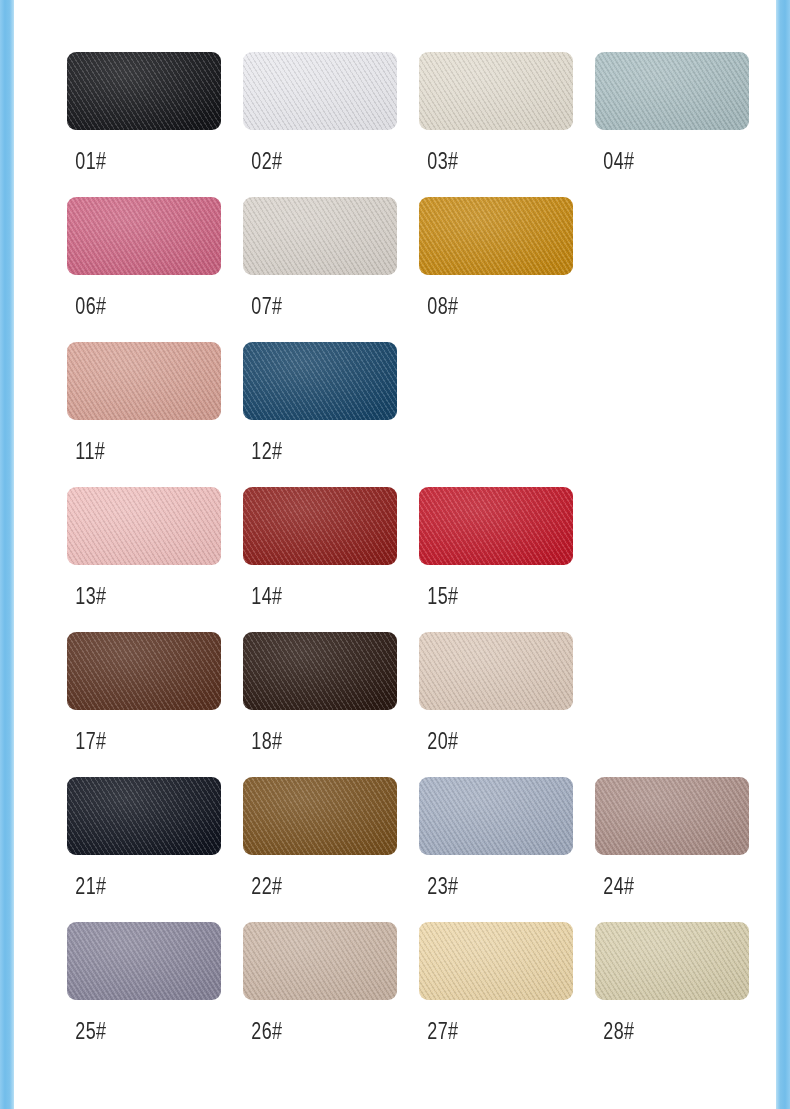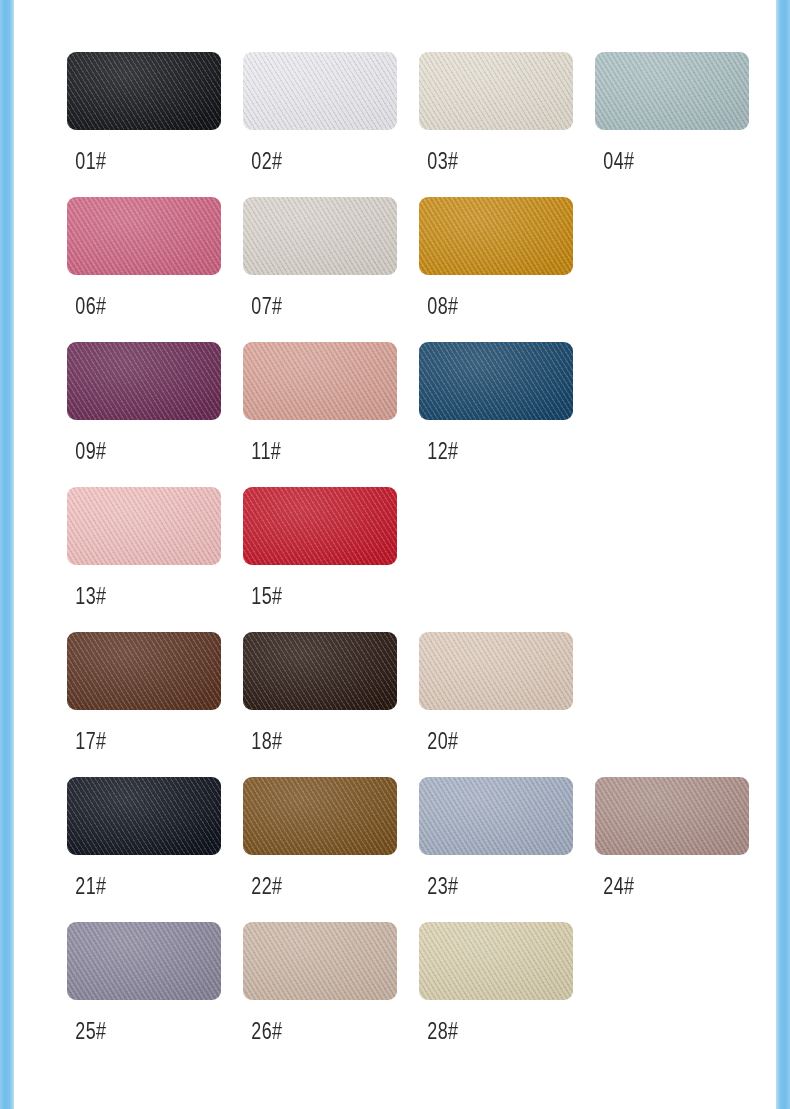--- a/index.html
+++ b/index.html
@@ -176,46 +176,46 @@
           <div class="swatch-cell">
             <div class="chip-wrap">
               <div class="chip" style="background-color: rgb(199, 138, 18);"></div>
             </div>
             <div class="chip-label">08#</div>
           </div>
         </div>
         <div class="swatch-row">
           <div class="swatch-cell">
             <div class="chip-wrap">
-              <div class="chip" style="background-color: rgb(107, 45, 86);"></div>
-            </div>
-            <div class="chip-label">09#</div>
-          </div>
-          <div class="swatch-cell">
-            <div class="chip-wrap">
               <div class="chip" style="background-color: rgb(216, 162, 150);"></div>
             </div>
             <div class="chip-label">11#</div>
           </div>
           <div class="swatch-cell">
             <div class="chip-wrap">
               <div class="chip" style="background-color: rgb(23, 70, 106);"></div>
             </div>
             <div class="chip-label">12#</div>
           </div>
         </div>
         <div class="swatch-row">
           <div class="swatch-cell">
             <div class="chip-wrap">
               <div class="chip" style="background-color: rgb(240, 191, 190);"></div>
             </div>
             <div class="chip-label">13#</div>
           </div>
           <div class="swatch-cell">
             <div class="chip-wrap">
+              <div class="chip" style="background-color: rgb(143, 31, 28);"></div>
+            </div>
+            <div class="chip-label">14#</div>
+          </div>
+          <div class="swatch-cell">
+            <div class="chip-wrap">
               <div class="chip" style="background-color: rgb(196, 24, 42);"></div>
             </div>
             <div class="chip-label">15#</div>
           </div>
         </div>
         <div class="swatch-row">
           <div class="swatch-cell">
             <div class="chip-wrap">
               <div class="chip" style="background-color: rgb(92, 51, 34);"></div>
             </div>
@@ -265,20 +265,26 @@
             <div class="chip-wrap">
               <div class="chip" style="background-color: rgb(138, 135, 157);"></div>
             </div>
             <div class="chip-label">25#</div>
           </div>
           <div class="swatch-cell">
             <div class="chip-wrap">
               <div class="chip" style="background-color: rgb(203, 182, 166);"></div>
             </div>
             <div class="chip-label">26#</div>
+          </div>
+          <div class="swatch-cell">
+            <div class="chip-wrap">
+              <div class="chip" style="background-color: rgb(236, 214, 168);"></div>
+            </div>
+            <div class="chip-label">27#</div>
           </div>
           <div class="swatch-cell">
             <div class="chip-wrap">
               <div class="chip" style="background-color: rgb(216, 207, 174);"></div>
             </div>
             <div class="chip-label">28#</div>
           </div>
         </div>
       </div>
   </div>

